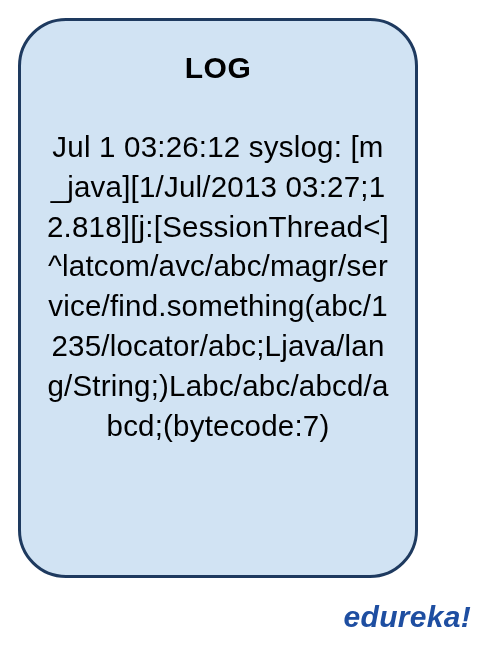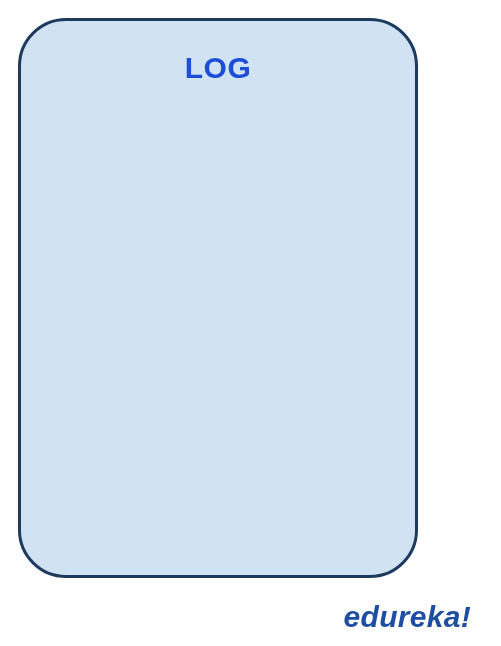--- a/index.html
+++ b/index.html
@@ -20,21 +20,21 @@
     .log-box {
       position: absolute;
       top: 18px;
       left: 18px;
       width: 400px;
       height: 560px;
       background: #d1e3f3;
       border: 3px solid #1e3a5f;
       border-radius: 48px;
       padding: 24px 26px;
-      color: #1d4ed8;
+      color: #000000;
       text-align: center;
       display: flex;
       flex-direction: column;
     }
     
     .log-title {
       font-size: 30px;
       font-weight: 700;
       letter-spacing: 0.5px;
       margin-top: 6px;
@@ -58,15 +58,16 @@
       color: #1e4ea1;
       font-style: italic;
       letter-spacing: 0.3px;
     }
   </style>
 </head>
 <body>
 
 <div class="log-box">
   <div class="log-title">LOG</div>
+  <div class="log-body">Jul 1 03:26:12 syslog: [m_java][1/Jul/2013 03:27;12.818][j:[SessionThread&lt;]^latcom/avc/abc/magr/service/find.something(abc/1235/locator/abc;Ljava/lang/String;)Labc/abc/abcd/abcd;(bytecode:7)</div>
 </div>
 
 <div class="brand">edureka!</div>
 
 </body></html>

